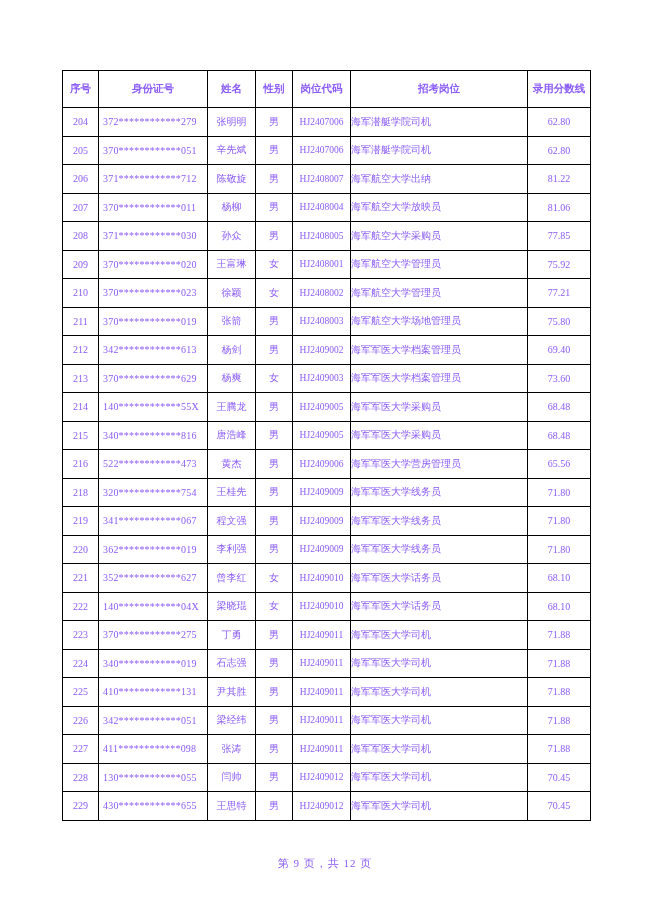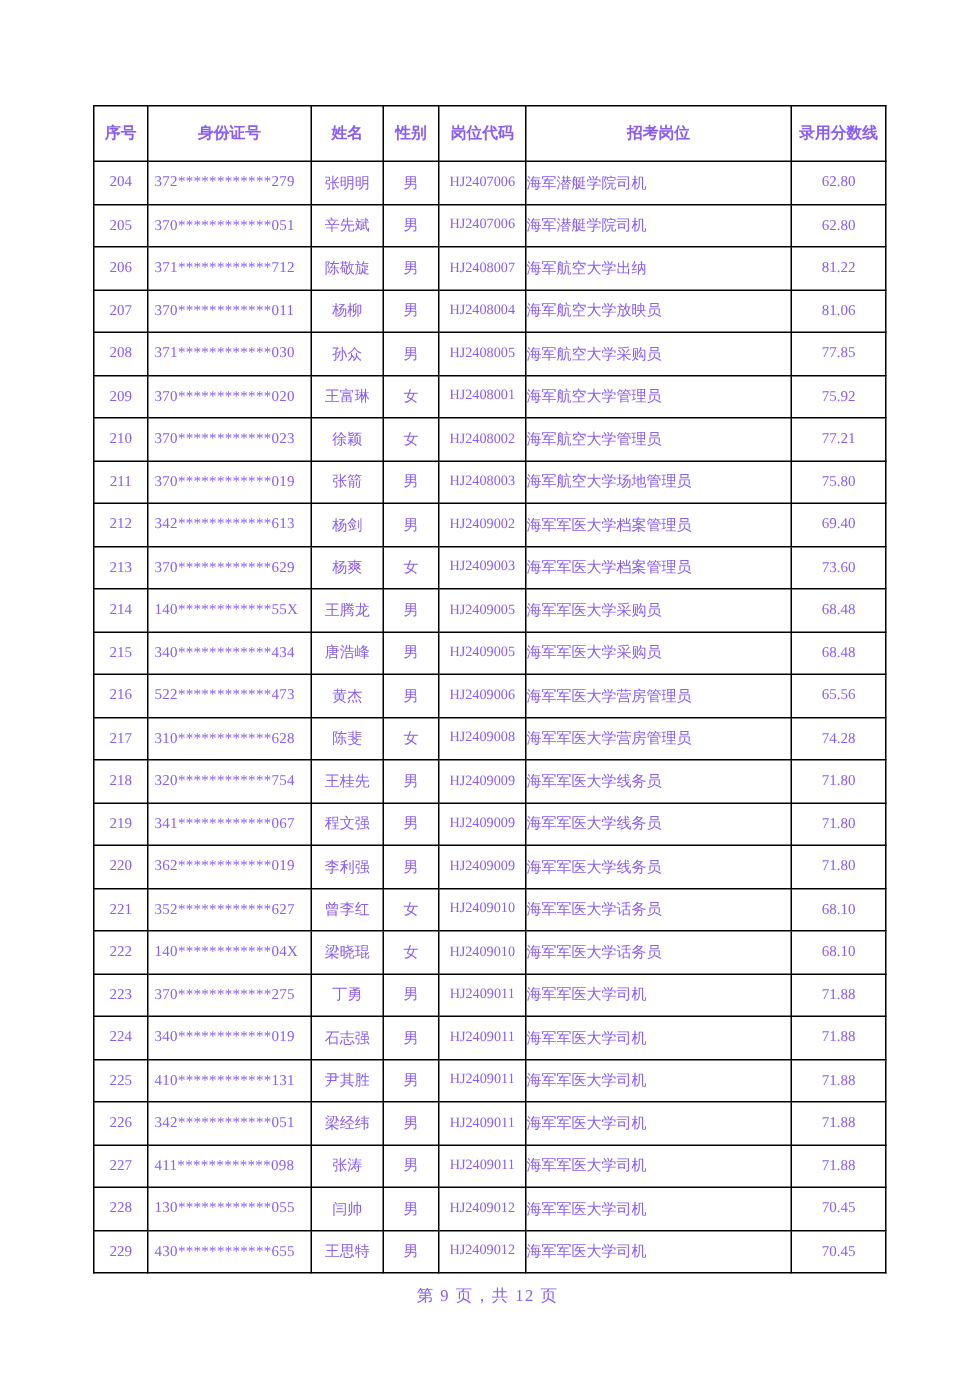--- a/index.html
+++ b/index.html
@@ -187,46 +187,37 @@
           <td class="cell-seq">214</td>
           <td class="cell-id">140************55X</td>
           <td class="cell-name">王腾龙</td>
           <td class="cell-gender">男</td>
           <td class="cell-code">HJ2409005</td>
           <td class="cell-position">海军军医大学采购员</td>
           <td class="cell-score">68.48</td>
         </tr>
         <tr>
           <td class="cell-seq">215</td>
-          <td class="cell-id">340************434</td>
+          <td class="cell-id">340************816</td>
           <td class="cell-name">唐浩峰</td>
           <td class="cell-gender">男</td>
           <td class="cell-code">HJ2409005</td>
           <td class="cell-position">海军军医大学采购员</td>
           <td class="cell-score">68.48</td>
         </tr>
         <tr>
           <td class="cell-seq">216</td>
           <td class="cell-id">522************473</td>
           <td class="cell-name">黄杰</td>
           <td class="cell-gender">男</td>
           <td class="cell-code">HJ2409006</td>
           <td class="cell-position">海军军医大学营房管理员</td>
           <td class="cell-score">65.56</td>
         </tr>
         <tr>
-          <td class="cell-seq">217</td>
-          <td class="cell-id">310************628</td>
-          <td class="cell-name">陈斐</td>
-          <td class="cell-gender">女</td>
-          <td class="cell-code">HJ2409008</td>
-          <td class="cell-position">海军军医大学营房管理员</td>
-          <td class="cell-score">74.28</td>
-        </tr>
-        <tr>
           <td class="cell-seq">218</td>
           <td class="cell-id">320************754</td>
           <td class="cell-name">王桂先</td>
           <td class="cell-gender">男</td>
           <td class="cell-code">HJ2409009</td>
           <td class="cell-position">海军军医大学线务员</td>
           <td class="cell-score">71.80</td>
         </tr>
         <tr>
           <td class="cell-seq">219</td>

